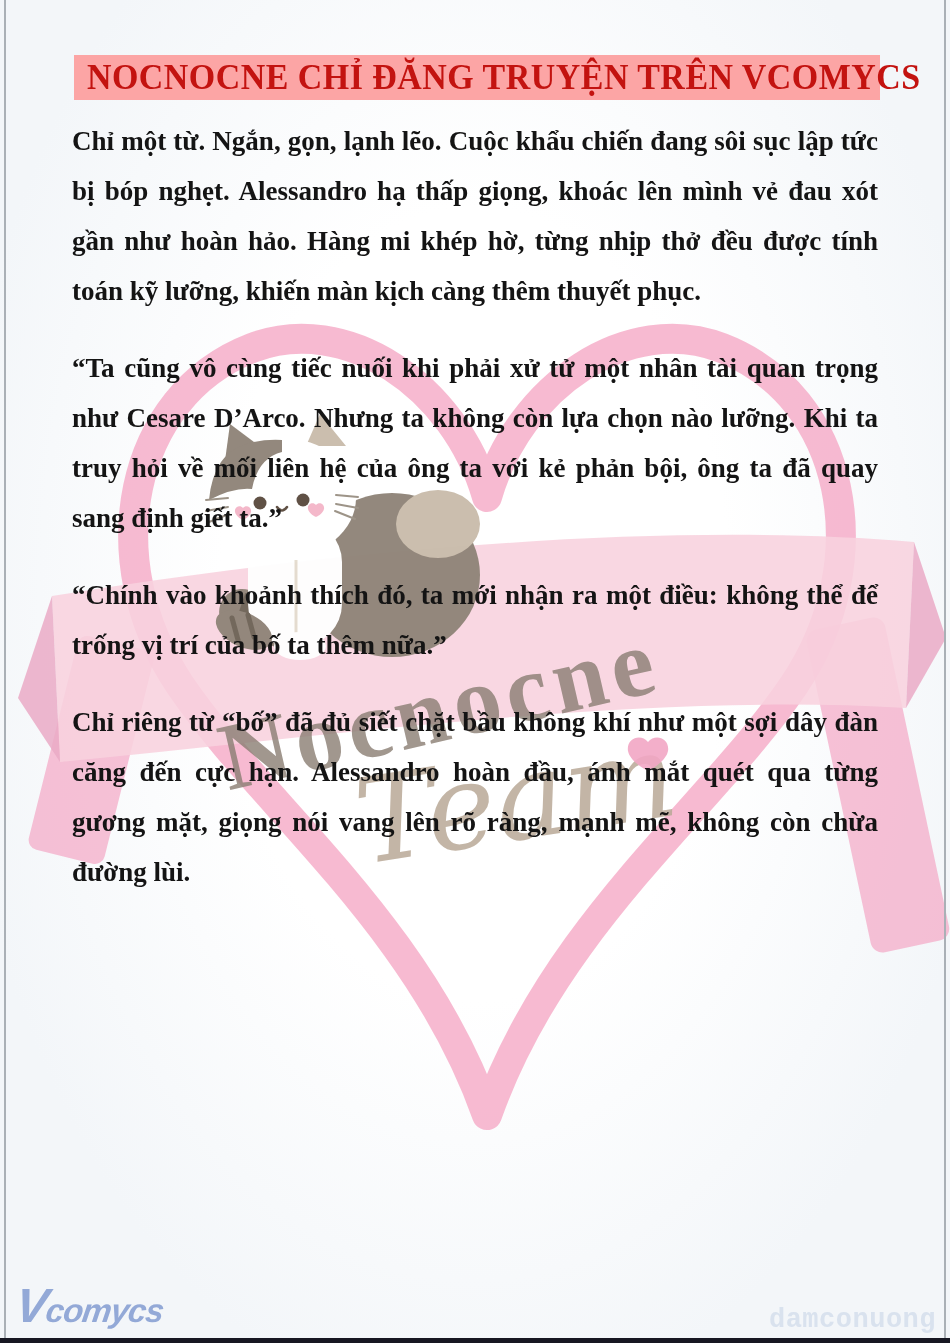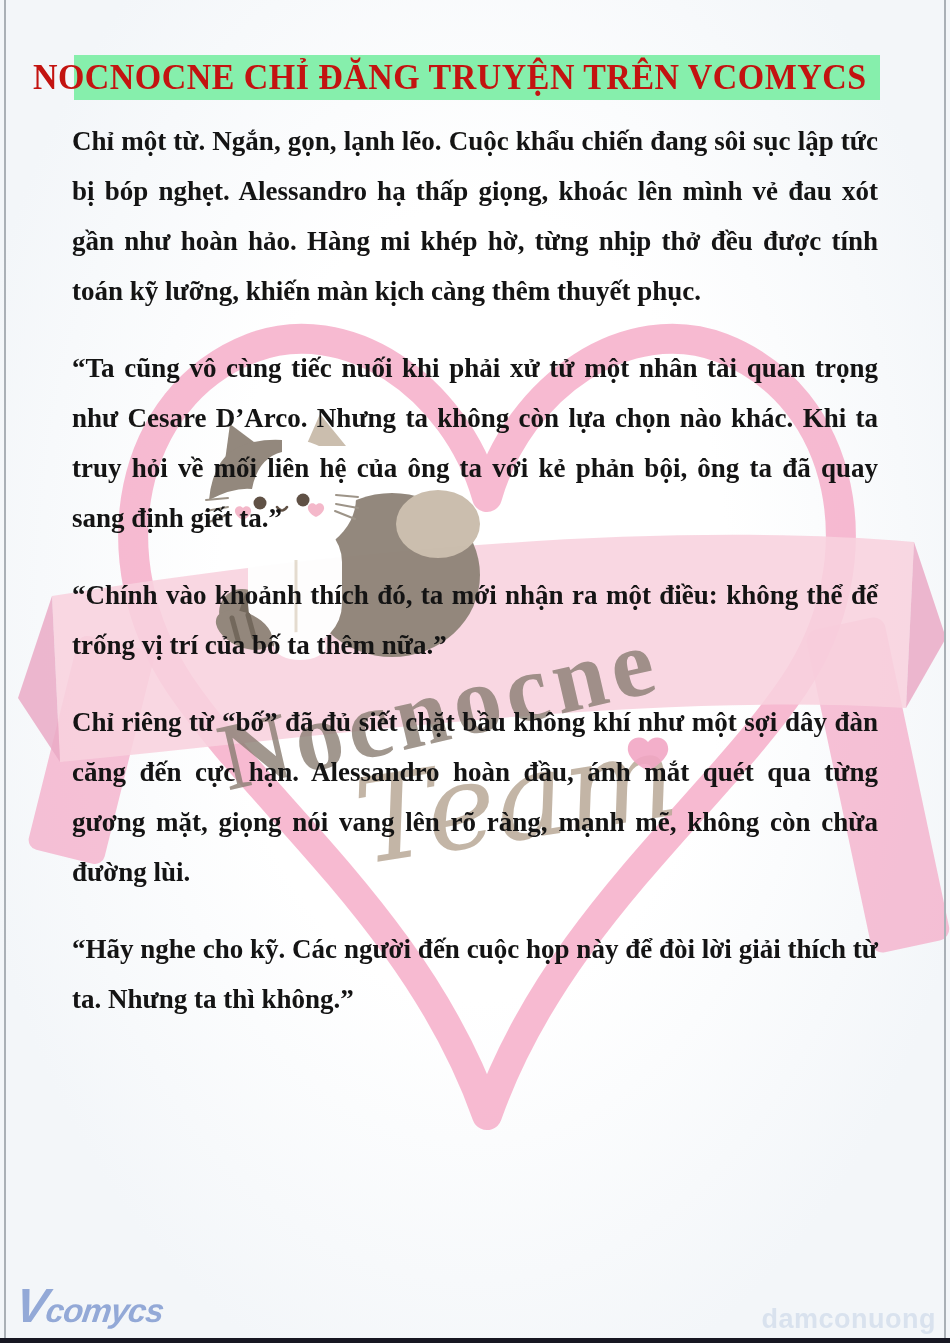--- a/index.html
+++ b/index.html
@@ -9,21 +9,21 @@
     font-family:"Liberation Serif","DejaVu Serif",serif;
   }
   .edge{position:absolute;top:0;bottom:0;width:2px;background:#aab0b6;z-index:6;}
   .edge.left{left:4px;} .edge.right{right:4px;}
   .bottom-bar{position:absolute;left:0;right:0;bottom:0;height:5px;background:#171722;z-index:7;}
 
   .watermark{position:absolute;left:0;top:0;z-index:1;pointer-events:none;}
 
   .title-banner{
     position:absolute;left:74px;top:55px;width:806px;height:45px;
-    background:#86efac;z-index:3;display:flex;align-items:center;justify-content:flex-end;
+    background:#fca5a5;z-index:3;display:flex;align-items:center;justify-content:flex-start;
   }
   .title-banner span{
     color:#c31310;font-weight:700;font-size:35px;letter-spacing:0.5px;
     font-family:"Liberation Serif","DejaVu Serif",serif;white-space:nowrap;
     transform:scaleX(0.97);
   }
 
   .content{position:absolute;left:72px;top:116px;width:806px;z-index:3;}
   .content p{
     margin:0 0 27px 0;color:#141414;font-weight:700;font-size:27px;line-height:50px;
@@ -32,21 +32,21 @@
 
   .footer-logo{
     position:absolute;left:16px;bottom:10px;z-index:5;
     font-family:"Liberation Sans","DejaVu Sans",sans-serif;
     font-style:italic;font-weight:700;font-size:33px;letter-spacing:-1px;
     color:#93a9d7;transform:skewX(-8deg);
   }
   .footer-logo::first-letter{font-size:1.45em;}
   .footer-credit{
     position:absolute;right:14px;bottom:8px;z-index:5;
-    font-family:Liberation Sans, sans-serif;
+    font-family:Liberation Mono, monospace;
     font-weight:700;font-size:27px;color:#d9e2ee;letter-spacing:0.5px;
   }
 </style>
 </head>
 <body>
 
 <div class="edge left"></div>
 <div class="edge right"></div>
 <div class="bottom-bar"></div>
 
@@ -91,20 +91,19 @@
     <path d="M 358 497 L 336 495 M 358 508 L 336 504 M 355 519 L 335 511" stroke="#9a9084" stroke-width="2" stroke-linecap="round"></path>
   </g>
 </svg>
 
 <div class="title-banner">
   <span>NOCNOCNE CHỈ ĐĂNG TRUYỆN TRÊN VCOMYCS</span>
 </div>
 
 <div class="content">
   <p>Chỉ một từ. Ngắn, gọn, lạnh lẽo. Cuộc khẩu chiến đang sôi sục lập tức bị bóp nghẹt. Alessandro hạ thấp giọng, khoác lên mình vẻ đau xót gần như hoàn hảo. Hàng mi khép hờ, từng nhịp thở đều được tính toán kỹ lưỡng, khiến màn kịch càng thêm thuyết phục.</p>
-  <p>“Ta cũng vô cùng tiếc nuối khi phải xử tử một nhân tài quan trọng như Cesare D’Arco. Nhưng ta không còn lựa chọn nào khác. Khi ta truy hỏi về mối liên hệ của ông ta với kẻ phản bội, ông ta đã quay sang định giết ta.”</p>
+  <p>“Ta cũng vô cùng tiếc nuối khi phải xử tử một nhân tài quan trọng như Cesare D’Arco. Nhưng ta không còn lựa chọn nào lưỡng. Khi ta truy hỏi về mối liên hệ của ông ta với kẻ phản bội, ông ta đã quay sang định giết ta.”</p>
   <p>“Chính vào khoảnh thích đó, ta mới nhận ra một điều: không thể để trống vị trí của bố ta thêm nữa.”</p>
   <p>Chỉ riêng từ “bố” đã đủ siết chặt bầu không khí như một sợi dây đàn căng đến cực hạn. Alessandro hoàn đầu, ánh mắt quét qua từng gương mặt, giọng nói vang lên rõ ràng, mạnh mẽ, không còn chừa đường lùi.</p>
-  <p>“Hãy nghe cho kỹ. Các người đến cuộc họp này để đòi lời giải thích từ ta. Nhưng ta thì không.”</p>
 </div>
 
 <div class="footer-logo">Vcomycs</div>
 <div class="footer-credit">damconuong</div>
 
 </body></html>

